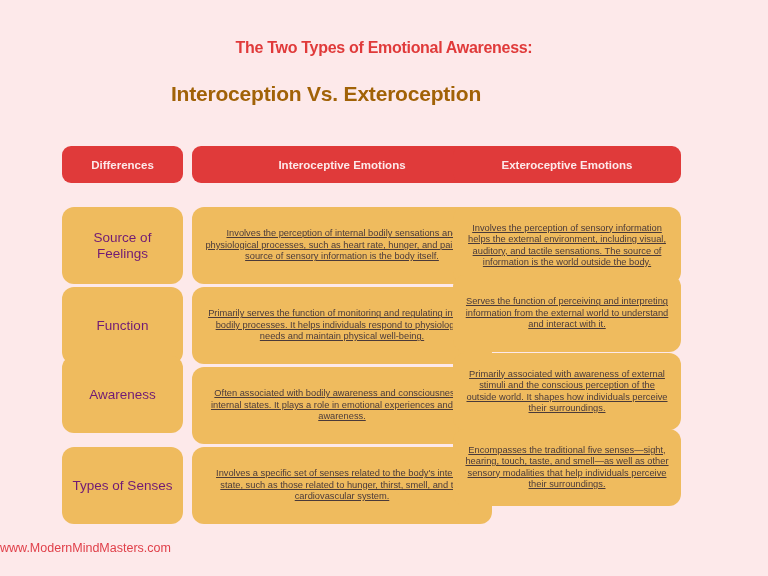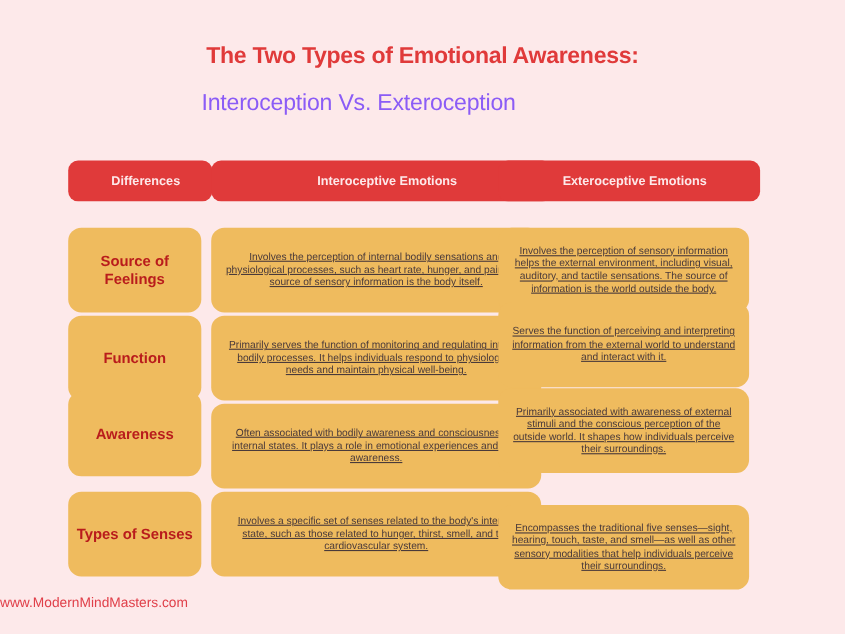--- a/index.html
+++ b/index.html
@@ -4,48 +4,47 @@
 <style>
   html, body { margin: 0; padding: 0; }
   body {
     width: 768px; height: 576px; overflow: hidden;
     background: #fde9ea;
     font-family: "DejaVu Sans", sans-serif;
     position: relative;
   }
   .title {
     position: absolute; left: 0; width: 768px; top: 39px;
-    text-align: center; font-weight: bold; font-size: 21px;
+    text-align: center; font-weight: bold; font-size: 16px;
     color: #e03a3a; letter-spacing: -0.3px;
     font-family: "Liberation Sans", sans-serif;
   }
   .subtitle {
     position: absolute; left: 0; width: 652px; top: 82px;
-    text-align: center; font-weight: normal; font-size: 21px;
-    color: #8b5cf6; letter-spacing: -0.2px;
+    text-align: center; font-weight: bold; font-size: 21px;
+    color: #a16207; letter-spacing: -0.2px;
     font-family: "Liberation Sans", sans-serif;
   }
   .hdr {
     position: absolute; top: 146px; height: 37px;
     background: #e03a3a; color: #fde9ea;
     border-radius: 9px;
     display: flex; align-items: center; justify-content: center;
     font-size: 11.5px; font-weight: bold;
     font-family: "Liberation Sans", sans-serif;
-    padding-left: 10px;
   }
   .cell {
     position: absolute; height: 77px;
     background: #efbb5e; border-radius: 12px;
     display: flex; align-items: center; justify-content: center;
     text-align: center; box-sizing: border-box;
   }
   .label {
     font-family: "Liberation Sans", sans-serif;
-    font-weight: bold; font-size: 13.5px; color: #b91c1c;
+    font-weight: normal; font-size: 13.5px; color: #701a75;
     line-height: 16px; padding: 0 6px;
   }
   .desc {
     font-family: "Liberation Sans", sans-serif;
     font-size: 9.3px; color: #4a3a3a; line-height: 11.4px;
     padding: 0 12px;
     text-decoration: underline;
   }
   .c0 { left: 62px; width: 121px; }
   .c1 { left: 192px; width: 300px; }
@@ -95,17 +94,17 @@
 <div class="cell c2" style="top:353px">
   <div class="desc">Primarily associated with awareness of external stimuli and the conscious perception of the outside world. It shapes how individuals perceive their surroundings.</div>
 </div>
 
 <div class="cell c0" style="top:447px">
   <div class="label">Types of Senses</div>
 </div>
 <div class="cell c1" style="top:447px">
   <div class="desc">Involves a specific set of senses related to the body's internal state, such as those related to hunger, thirst, smell, and the cardiovascular system.</div>
 </div>
-<div class="cell c2" style="top:459px">
+<div class="cell c2" style="top:429px">
   <div class="desc">Encompasses the traditional five senses—sight, hearing, touch, taste, and smell—as well as other sensory modalities that help individuals perceive their surroundings.</div>
 </div>
 
 <div class="footer">www.ModernMindMasters.com</div>
 
 </body></html>

